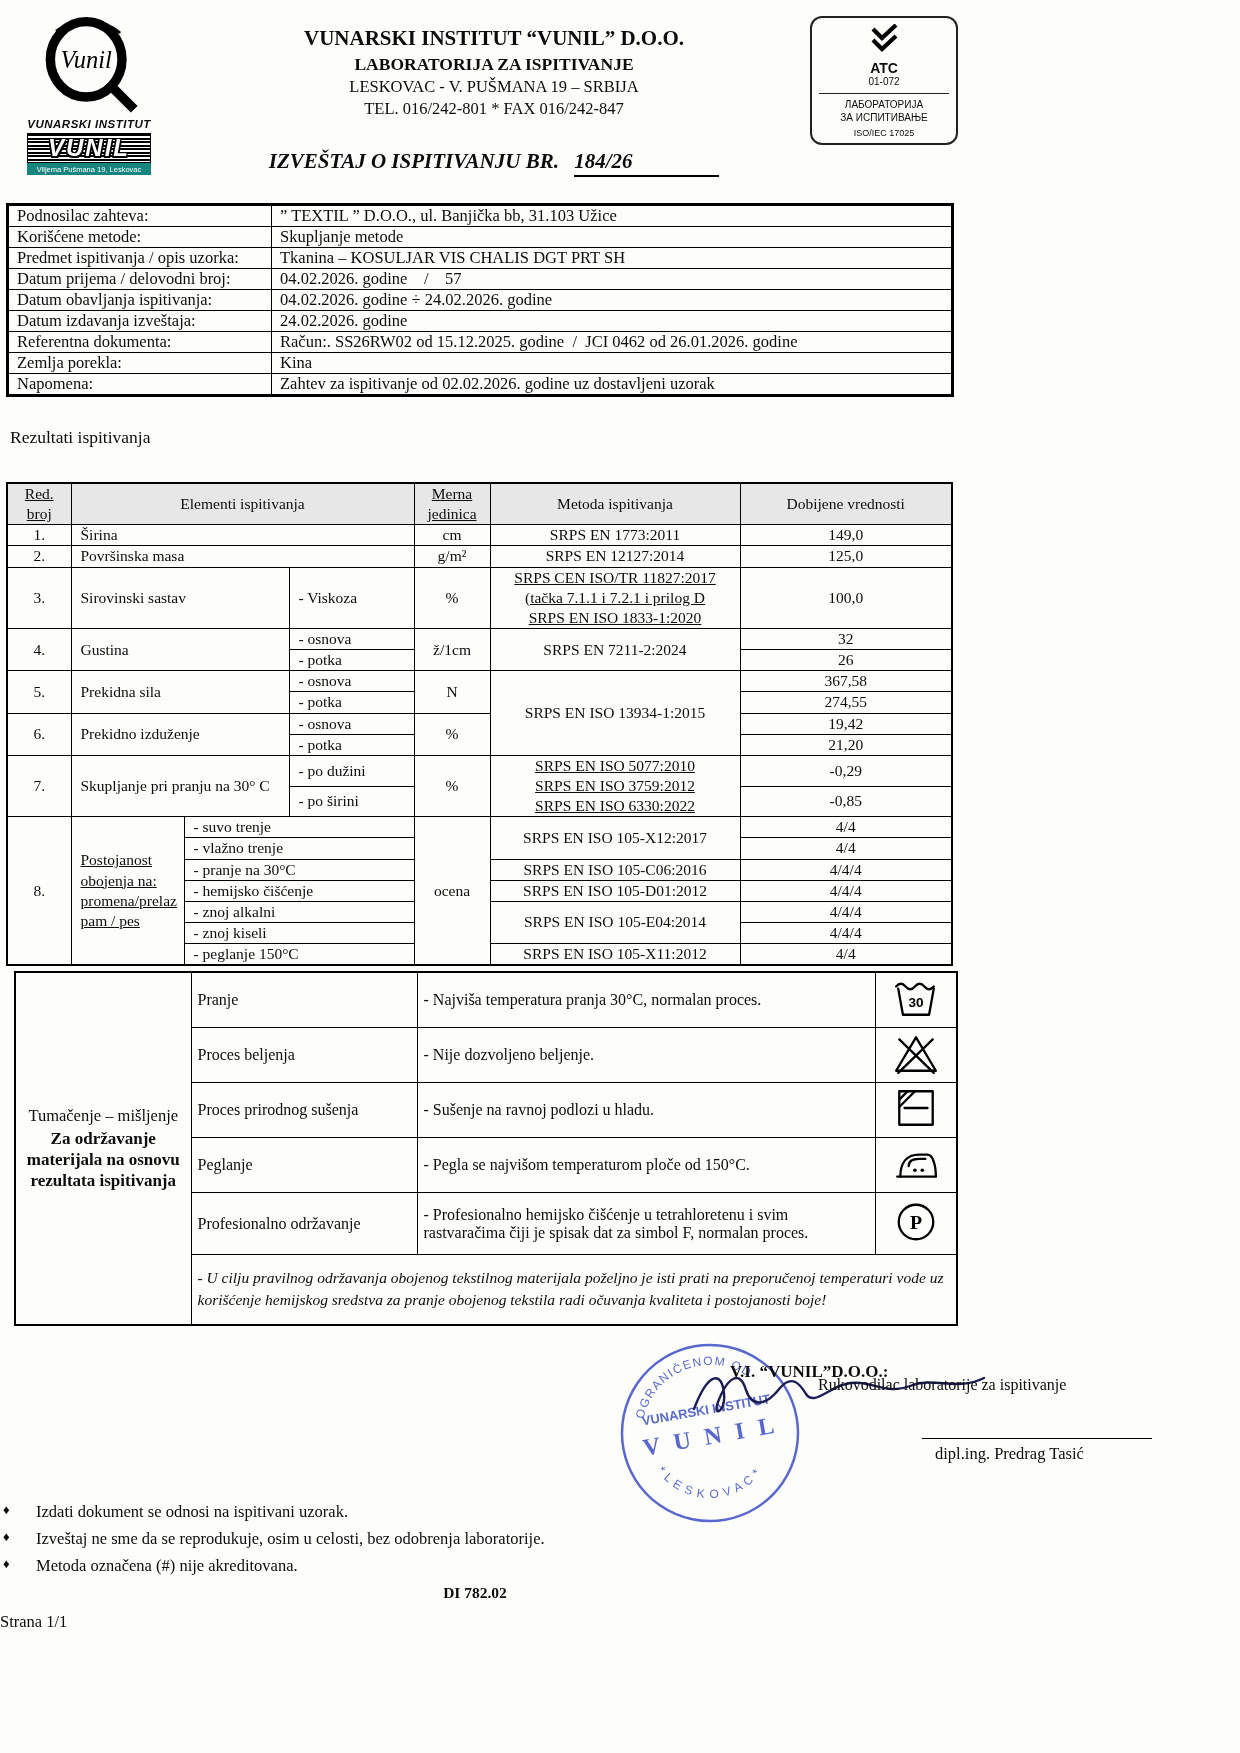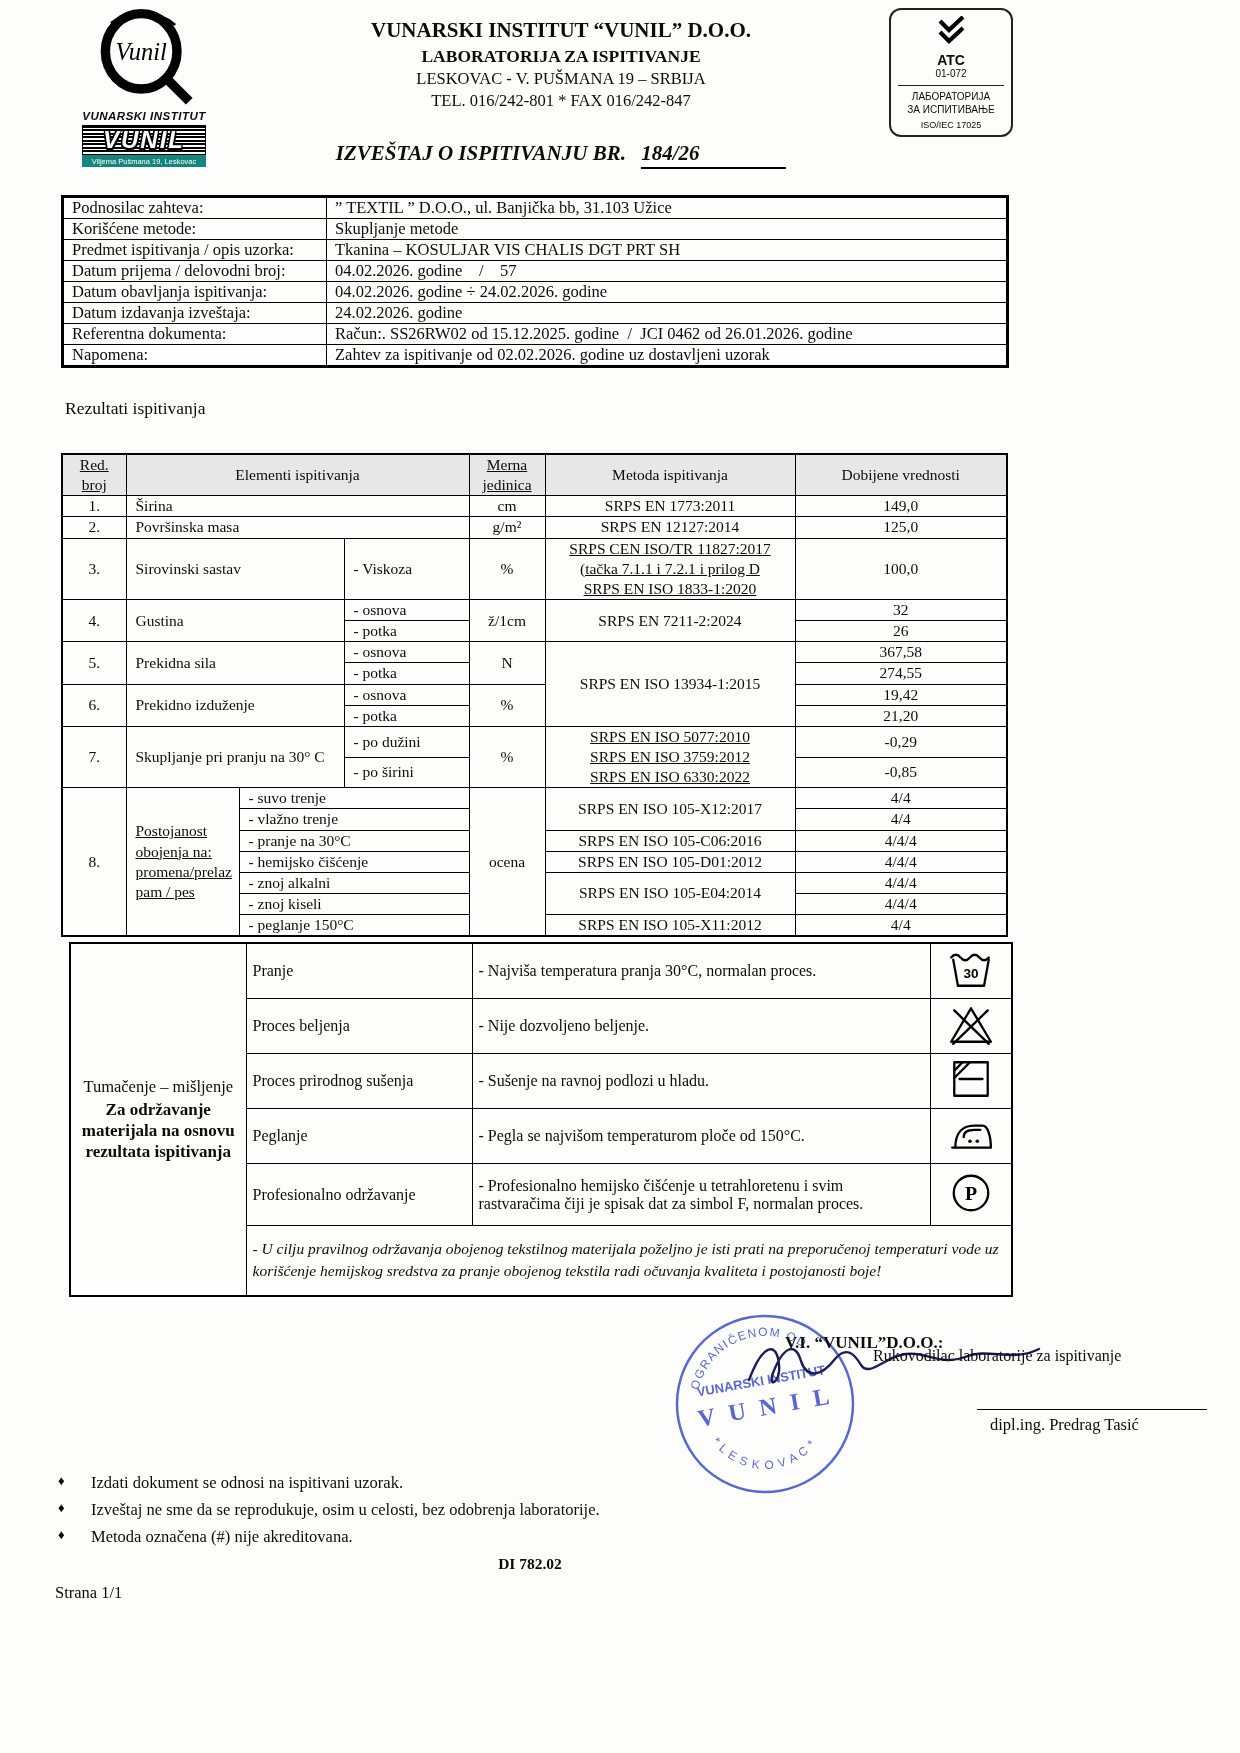--- a/index.html
+++ b/index.html
@@ -1,29 +1,29 @@
 <!DOCTYPE html>
 <html><head>
 <meta charset="utf-8">
 <style>
   * { box-sizing: border-box; }
   html,body { margin:0; padding:0; }
   body {
     width:1240px; min-height:1753px; background:#fdfdfc;
     font-family:"Liberation Serif", serif; color:#0c0c0c;
   }
-  .content { position:relative; margin-left:55px; width:1150px; padding-top:8px; }
+  .content { position:relative; width:1150px; padding-top:16px; }
   .pre  { white-space:pre-line;text-decoration:underline; }
   .prew { white-space:pre-wrap; }
 
   
   .header-row { display:flex; align-items:flex-start; width:958px; }
   .logo-col { width:178px; display:flex; flex-direction:column; align-items:center; }
   .center-col { flex:1; text-align:center; padding-top:10px; }
-  .atc-col { width:124px; }
+  .atc-col { width:148px; }
 
   .org-name { font-size:21px; font-weight:bold; }
   .lab-name { font-size:17.5px; font-weight:bold; margin-top:3px; }
   .addr, .tel { font-size:16.5px; margin-top:2px; }
   .report-line { margin-top:30px; font-size:21px; font-weight:bold; font-style:italic; }
   .report-no { display:inline-block; min-width:145px; text-align:left;
                border-bottom:2.5px solid #000; margin-left:10px; padding-bottom:1px; }
 
   .logo-caption { font-family:"Liberation Sans",sans-serif; font-size:11.5px; font-weight:bold;
                   font-style:italic; margin:4px 0 3px; letter-spacing:.5px; }
@@ -157,20 +157,24 @@
           <td class="info-label">Datum obavljanja ispitivanja:</td>
           <td class="prew">04.02.2026. godine ÷ 24.02.2026. godine</td>
         </tr>
     <tr>
           <td class="info-label">Datum izdavanja izveštaja:</td>
           <td class="prew">24.02.2026. godine</td>
         </tr>
     <tr>
           <td class="info-label">Referentna dokumenta:</td>
           <td class="prew">Račun:. SS26RW02 od 15.12.2025. godine  /  JCI 0462 od 26.01.2026. godine</td>
+        </tr>
+    <tr>
+          <td class="info-label">Zemlja porekla:</td>
+          <td class="prew">Kina</td>
         </tr>
     <tr>
           <td class="info-label">Napomena:</td>
           <td class="prew">Zahtev za ispitivanje od 02.02.2026. godine uz dostavljeni uzorak</td>
         </tr>
   </tbody>
     </table>
 
   <div class="results-heading">Rezultati ispitivanja</div>
 

